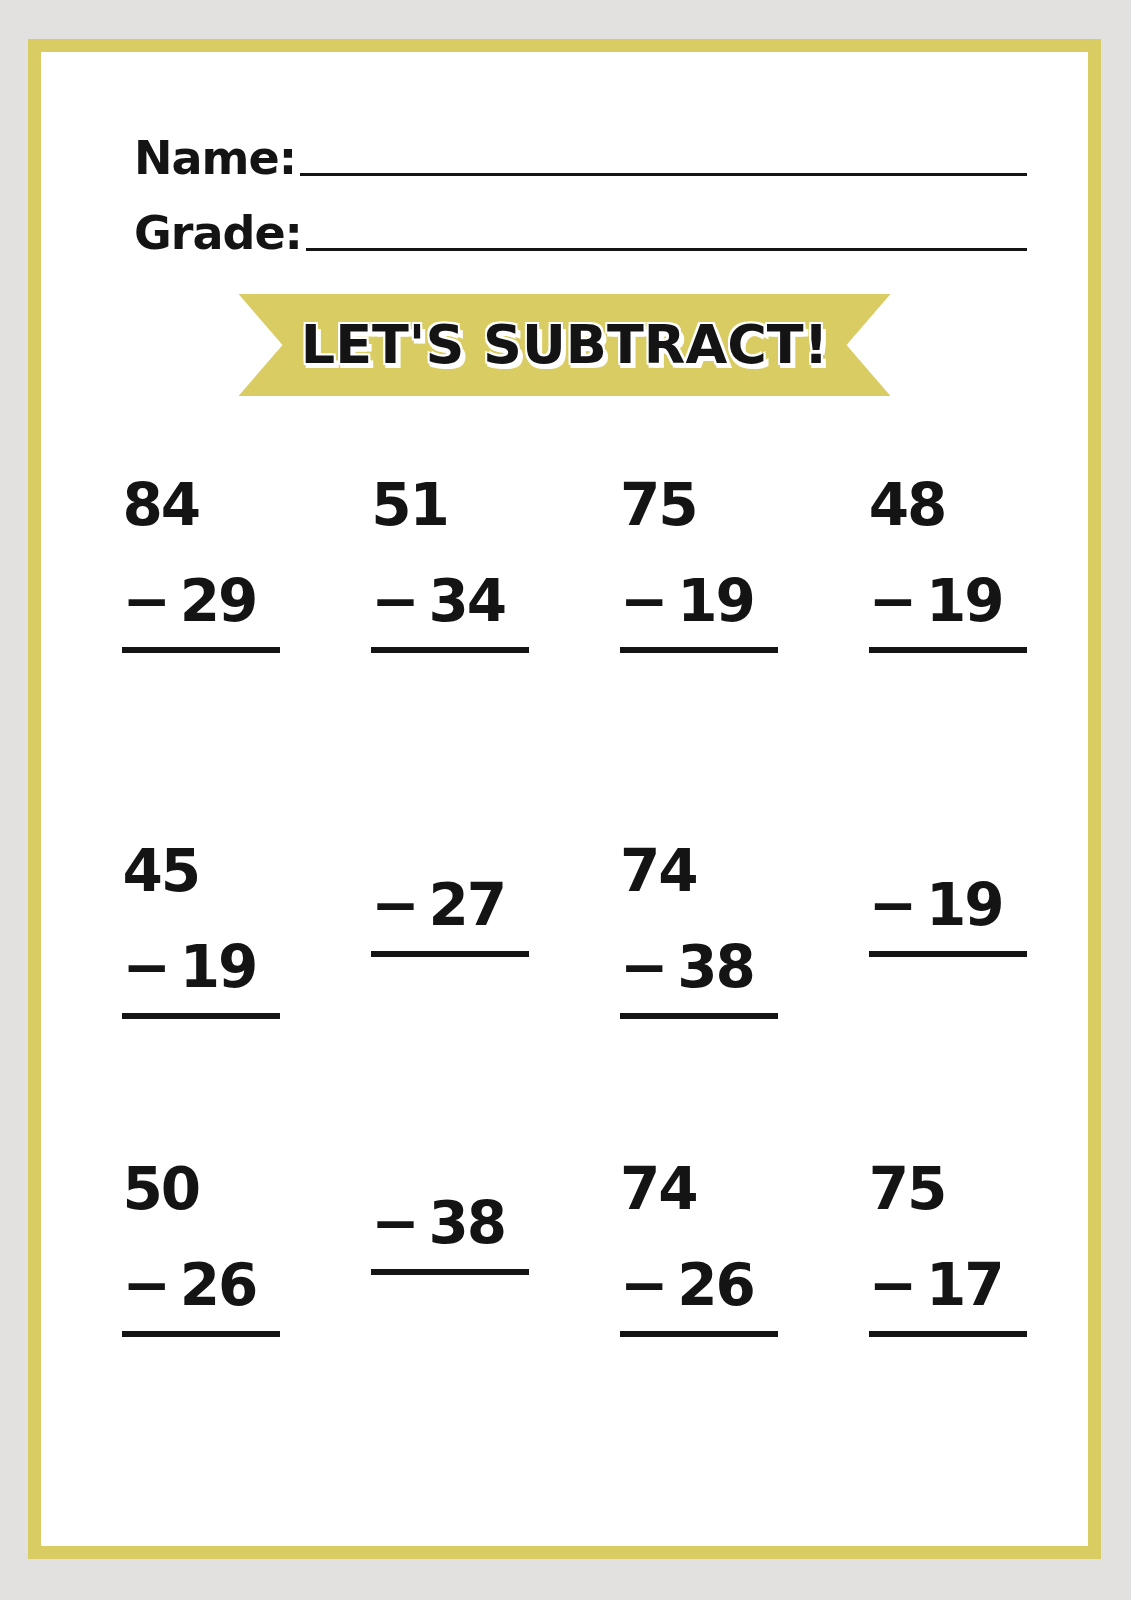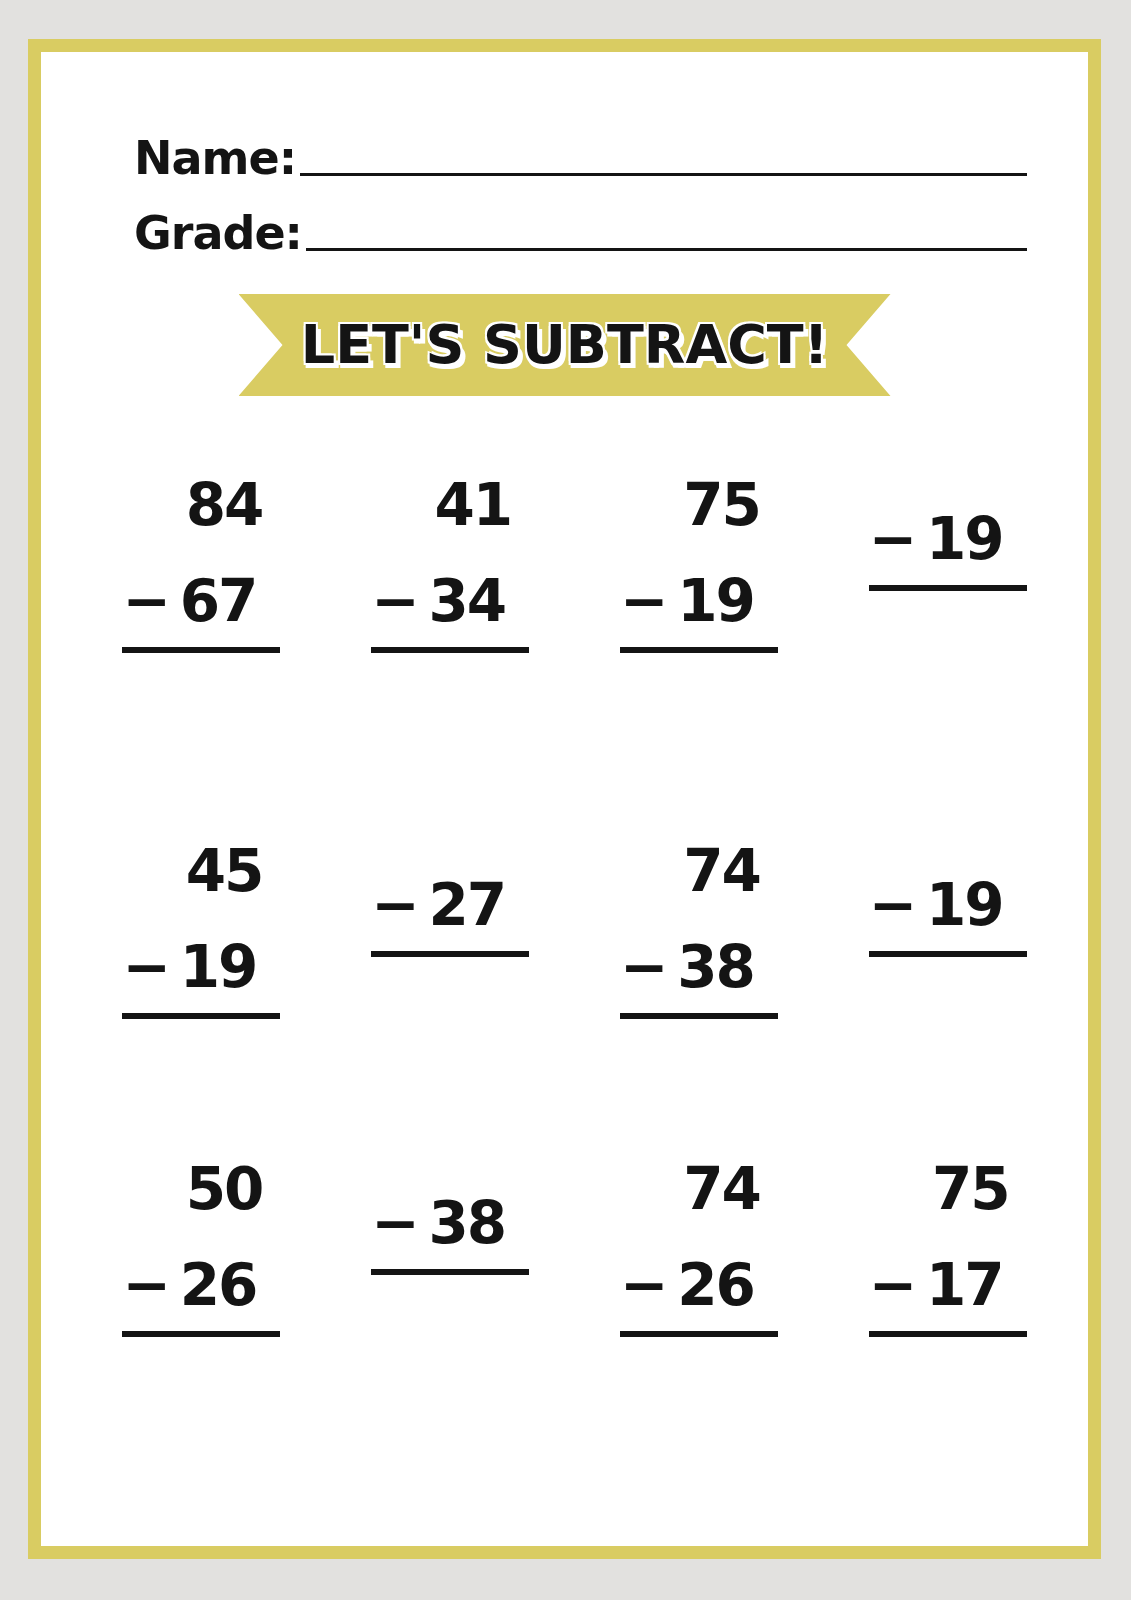--- a/index.html
+++ b/index.html
@@ -74,21 +74,21 @@
   .r3{top:1106px;}
   .pcell{
     flex:1 1 0;
     display:flex;justify-content:center;
   }
   .problem{width:158px;}
   .num{
     font-size:58px;line-height:62px;letter-spacing:-2px;
   }
   .minuend{
-    text-align:right;padding-right:18px;
+    text-align:left;padding-right:18px;
   }
   .subrow{
     position:relative;
     margin-top:34px;
     text-align:right;padding-right:24px;
   }
   .op{
     position:absolute;left:0;top:0;
     letter-spacing:0;
   }
@@ -114,47 +114,48 @@
   <div class="banner">
     <span class="banner-title">LET'S SUBTRACT!</span>
   </div>
 
   <div class="problems-row r1">
     <div class="pcell">
       <div class="problem">
         <div class="num minuend">84</div>
         <div class="num subrow">
           <span class="op">−</span>
-          <span>67</span>
-        </div>
-        <div class="answer-line"></div>
-      </div>
-    </div>
-    <div class="pcell">
-      <div class="problem">
-        <div class="num minuend">41</div>
+          <span>29</span>
+        </div>
+        <div class="answer-line"></div>
+      </div>
+    </div>
+    <div class="pcell">
+      <div class="problem">
+        <div class="num minuend">51</div>
         <div class="num subrow">
           <span class="op">−</span>
           <span>34</span>
         </div>
         <div class="answer-line"></div>
       </div>
     </div>
     <div class="pcell">
       <div class="problem">
         <div class="num minuend">75</div>
         <div class="num subrow">
           <span class="op">−</span>
           <span>19</span>
         </div>
         <div class="answer-line"></div>
       </div>
     </div>
     <div class="pcell">
       <div class="problem">
+        <div class="num minuend">48</div>
         <div class="num subrow">
           <span class="op">−</span>
           <span>19</span>
         </div>
         <div class="answer-line"></div>
       </div>
     </div>
   </div>
 
   <div class="problems-row r2">

